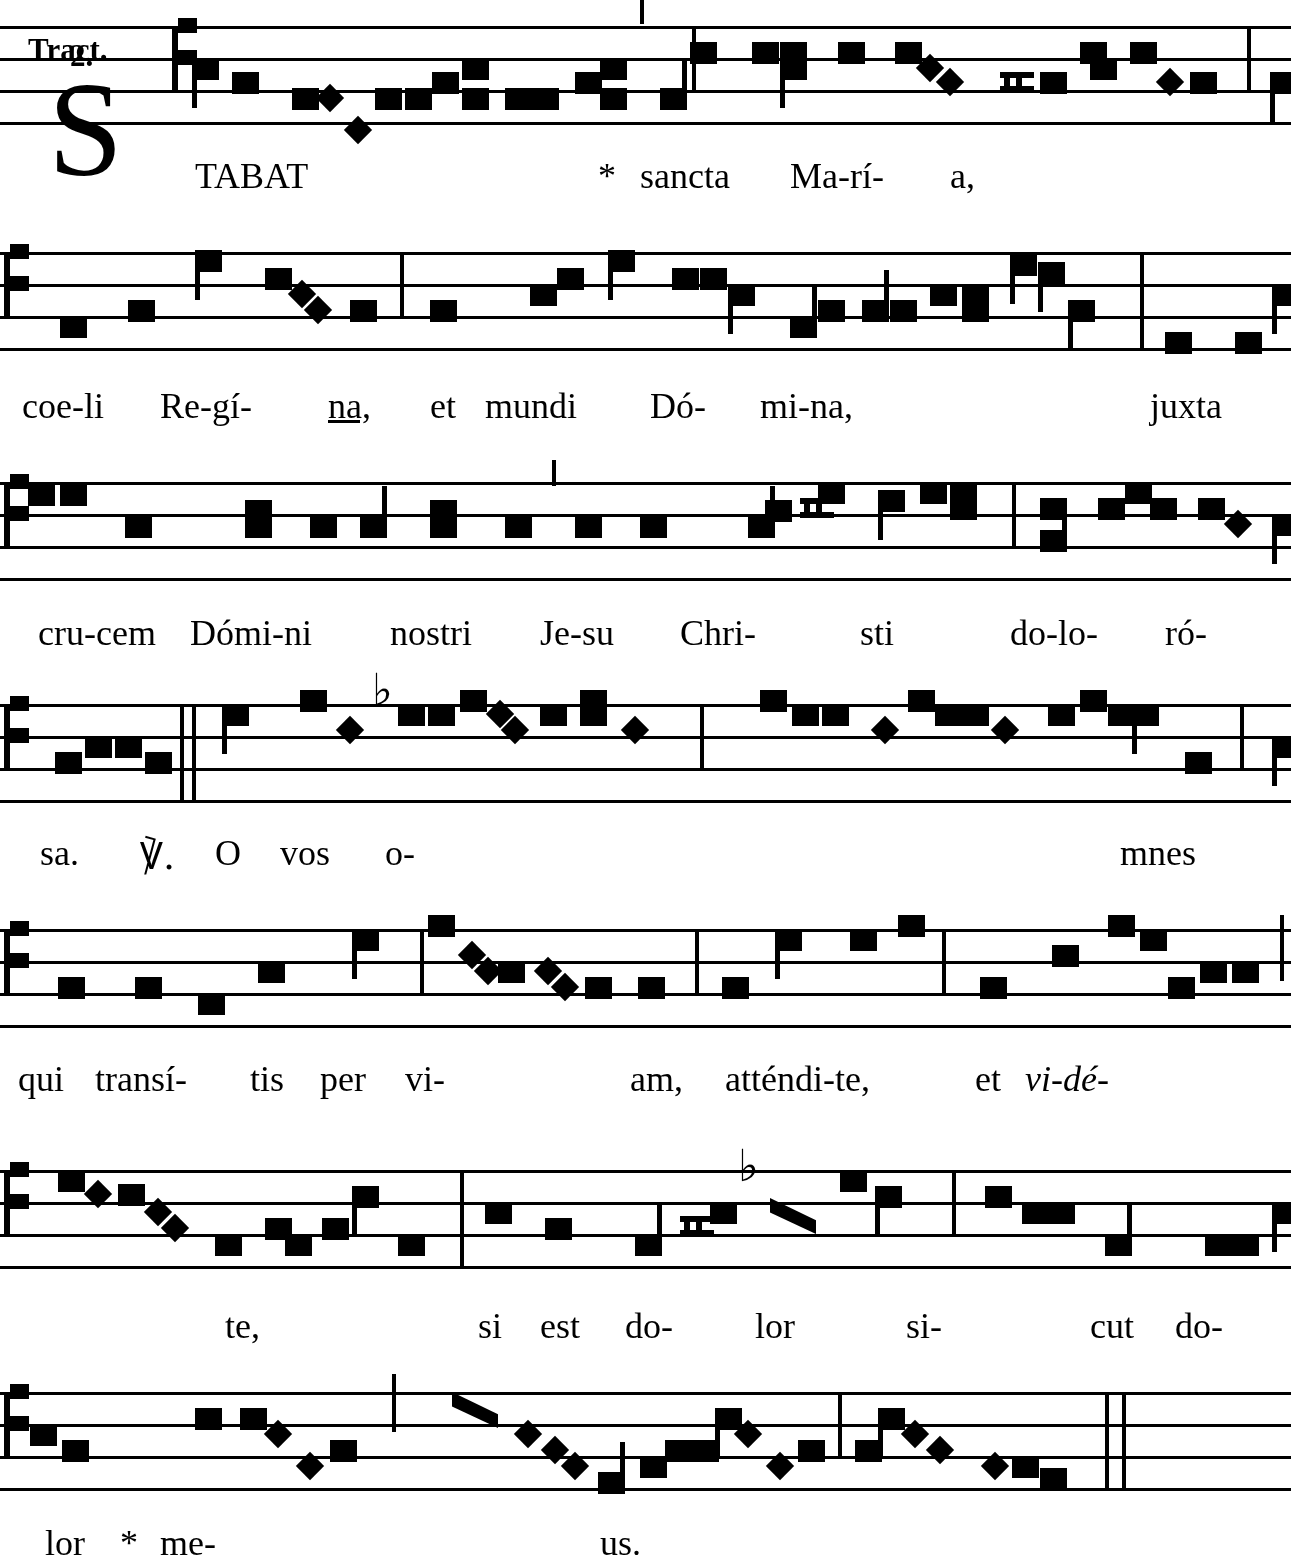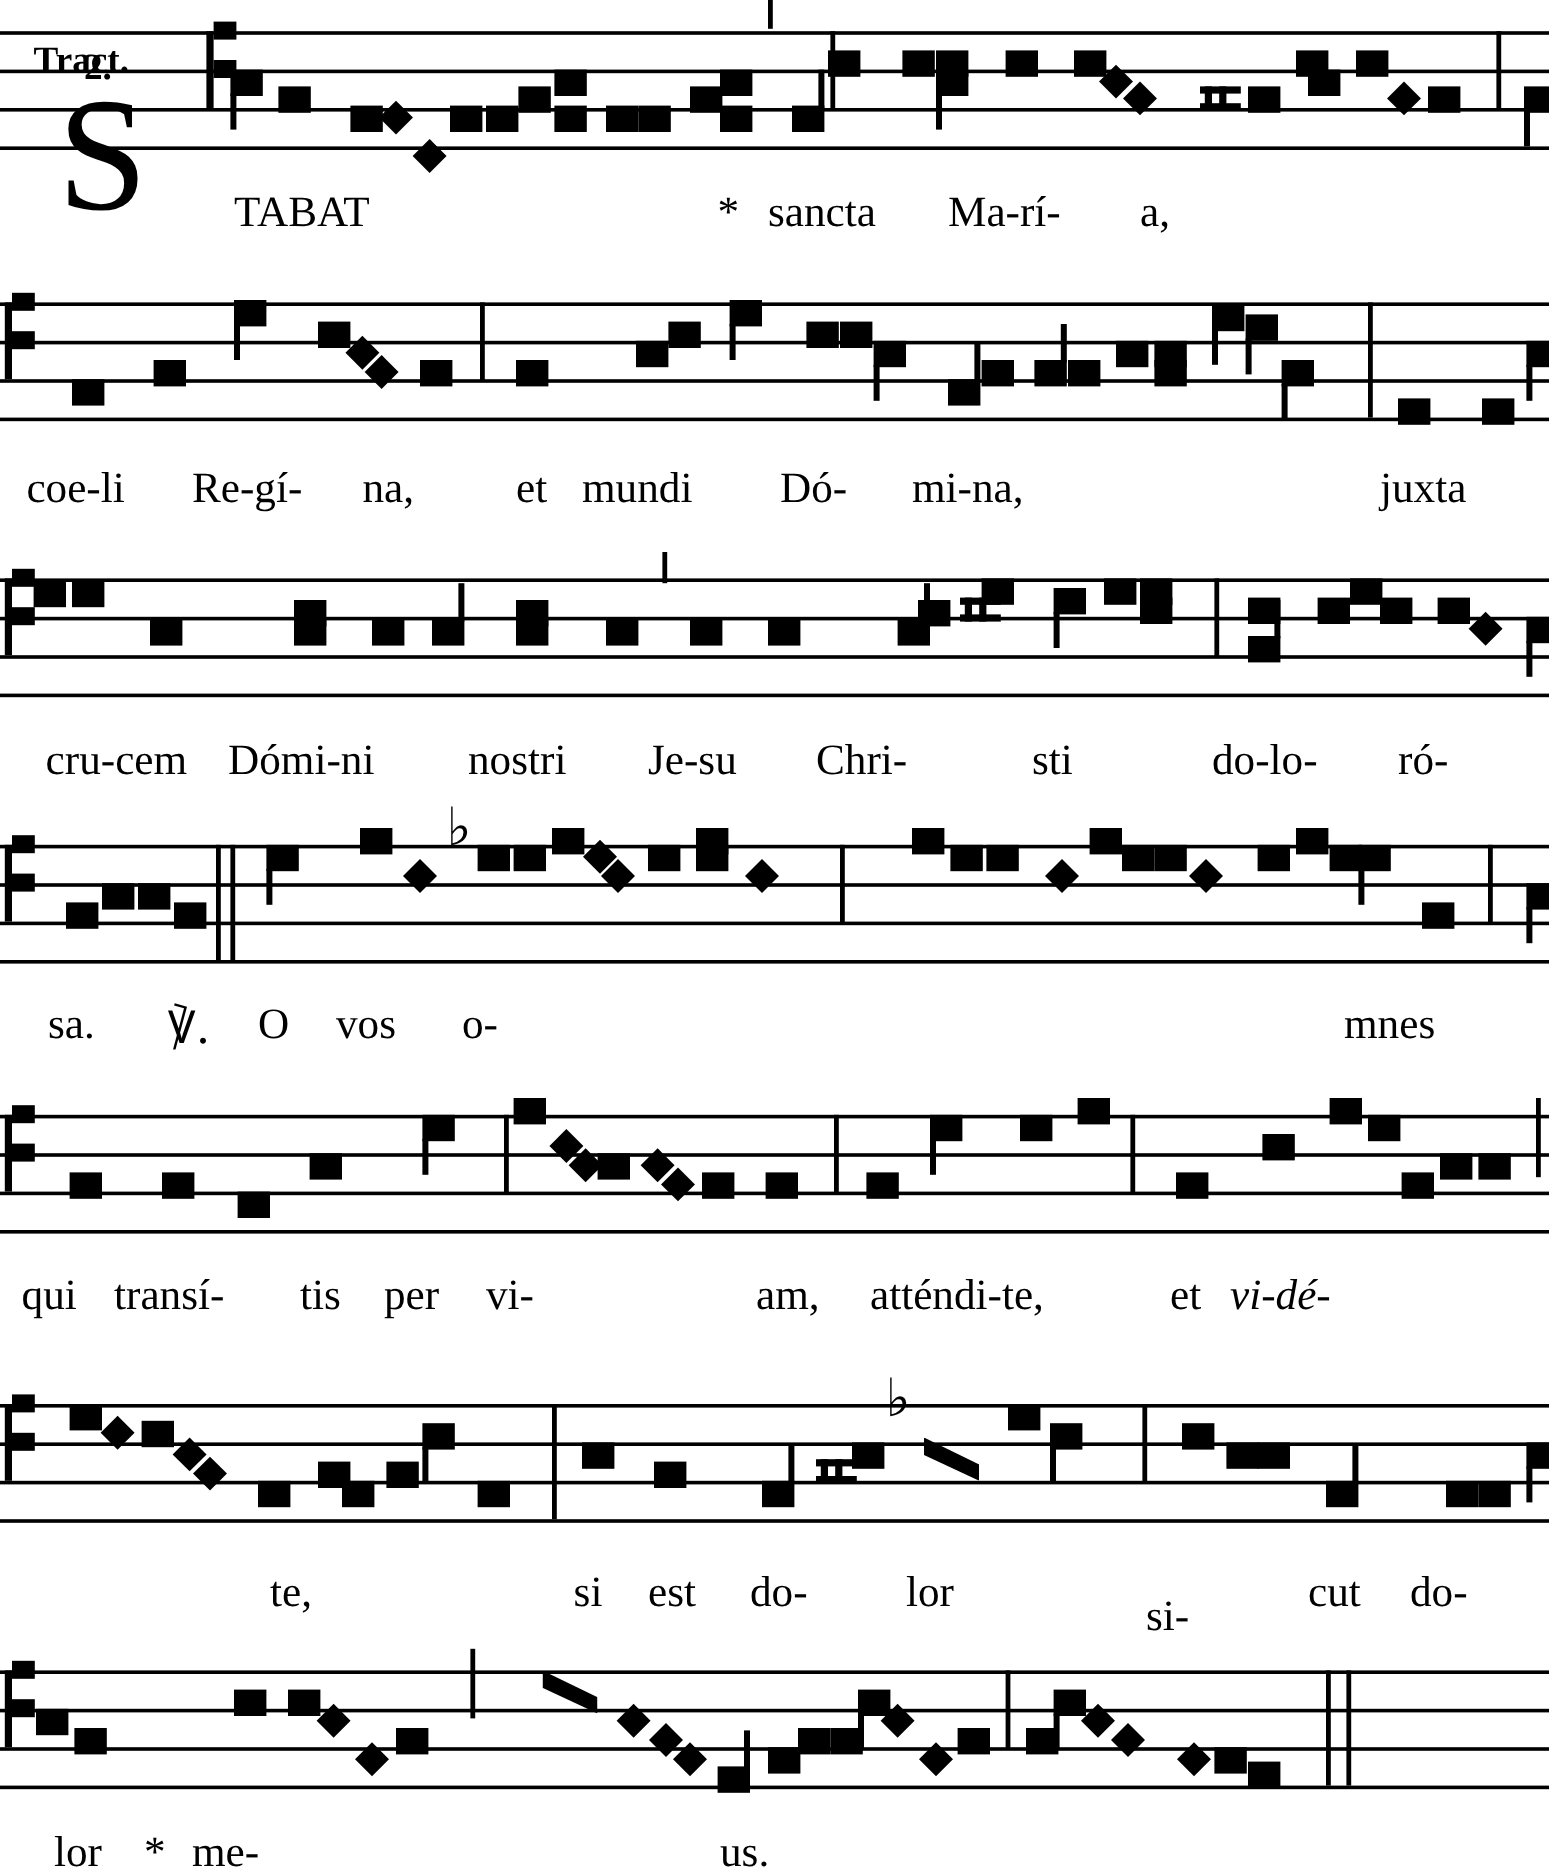--- a/index.html
+++ b/index.html
@@ -146,21 +146,21 @@
     <div class="pun st" style="left:1010px;top:14px;"></div>
     <div class="pun st" style="left:1038px;top:22px;"></div>
     <div class="pun st" style="left:1068px;top:60px;"></div>
     <div class="bar" style="left:1140px;top:12px;height:96px;"></div>
     <div class="pun" style="left:1165px;top:92px;"></div>
     <div class="pun" style="left:1235px;top:92px;"></div>
     <div class="pun st" style="left:1272px;top:44px;"></div>
   </div>
   <div class="lyric" style="top:385px;left:22px;">coe-li</div>
   <div class="lyric" style="top:385px;left:160px;">Re-gí-</div>
-  <div class="lyric" style="top:385px;left:302px;">na,</div>
+  <div class="lyric" style="top:385px;left:328px;text-decoration:underline;">na,</div>
   <div class="lyric" style="top:385px;left:430px;">et</div>
   <div class="lyric" style="top:385px;left:485px;">mundi</div>
   <div class="lyric" style="top:385px;left:650px;">Dó-</div>
   <div class="lyric" style="top:385px;left:760px;">mi-na,</div>
   <div class="lyric" style="top:385px;left:1150px;">juxta</div>
 
   <div class="system" style="top:470px;">
     <div class="staff">
       <div class="line" style="top:12px;"></div>
       <div class="line" style="top:44px;"></div>
@@ -358,21 +358,21 @@
     <div class="pun stu" style="left:1105px;top:84px;"></div>
     <div class="pun" style="left:1205px;top:84px;"></div>
     <div class="pun" style="left:1232px;top:84px;"></div>
     <div class="pun st" style="left:1272px;top:52px;"></div>
   </div>
   <div class="lyric" style="top:1305px;left:225px;">te,</div>
   <div class="lyric" style="top:1305px;left:478px;">si</div>
   <div class="lyric" style="top:1305px;left:540px;">est</div>
   <div class="lyric" style="top:1305px;left:625px;">do-</div>
   <div class="lyric" style="top:1305px;left:755px;">lor</div>
-  <div class="lyric" style="top:1305px;left:955px;margin-top:20px;">si-</div>
+  <div class="lyric" style="top:1305px;left:906px;">si-</div>
   <div class="lyric" style="top:1305px;left:1090px;">cut</div>
   <div class="lyric" style="top:1305px;left:1175px;">do-</div>
 
   <div class="system" style="top:1378px;">
     <div class="staff">
       <div class="line" style="top:14px;"></div>
       <div class="line" style="top:46px;"></div>
       <div class="line" style="top:78px;"></div>
       <div class="line" style="top:110px;"></div>
     </div>

